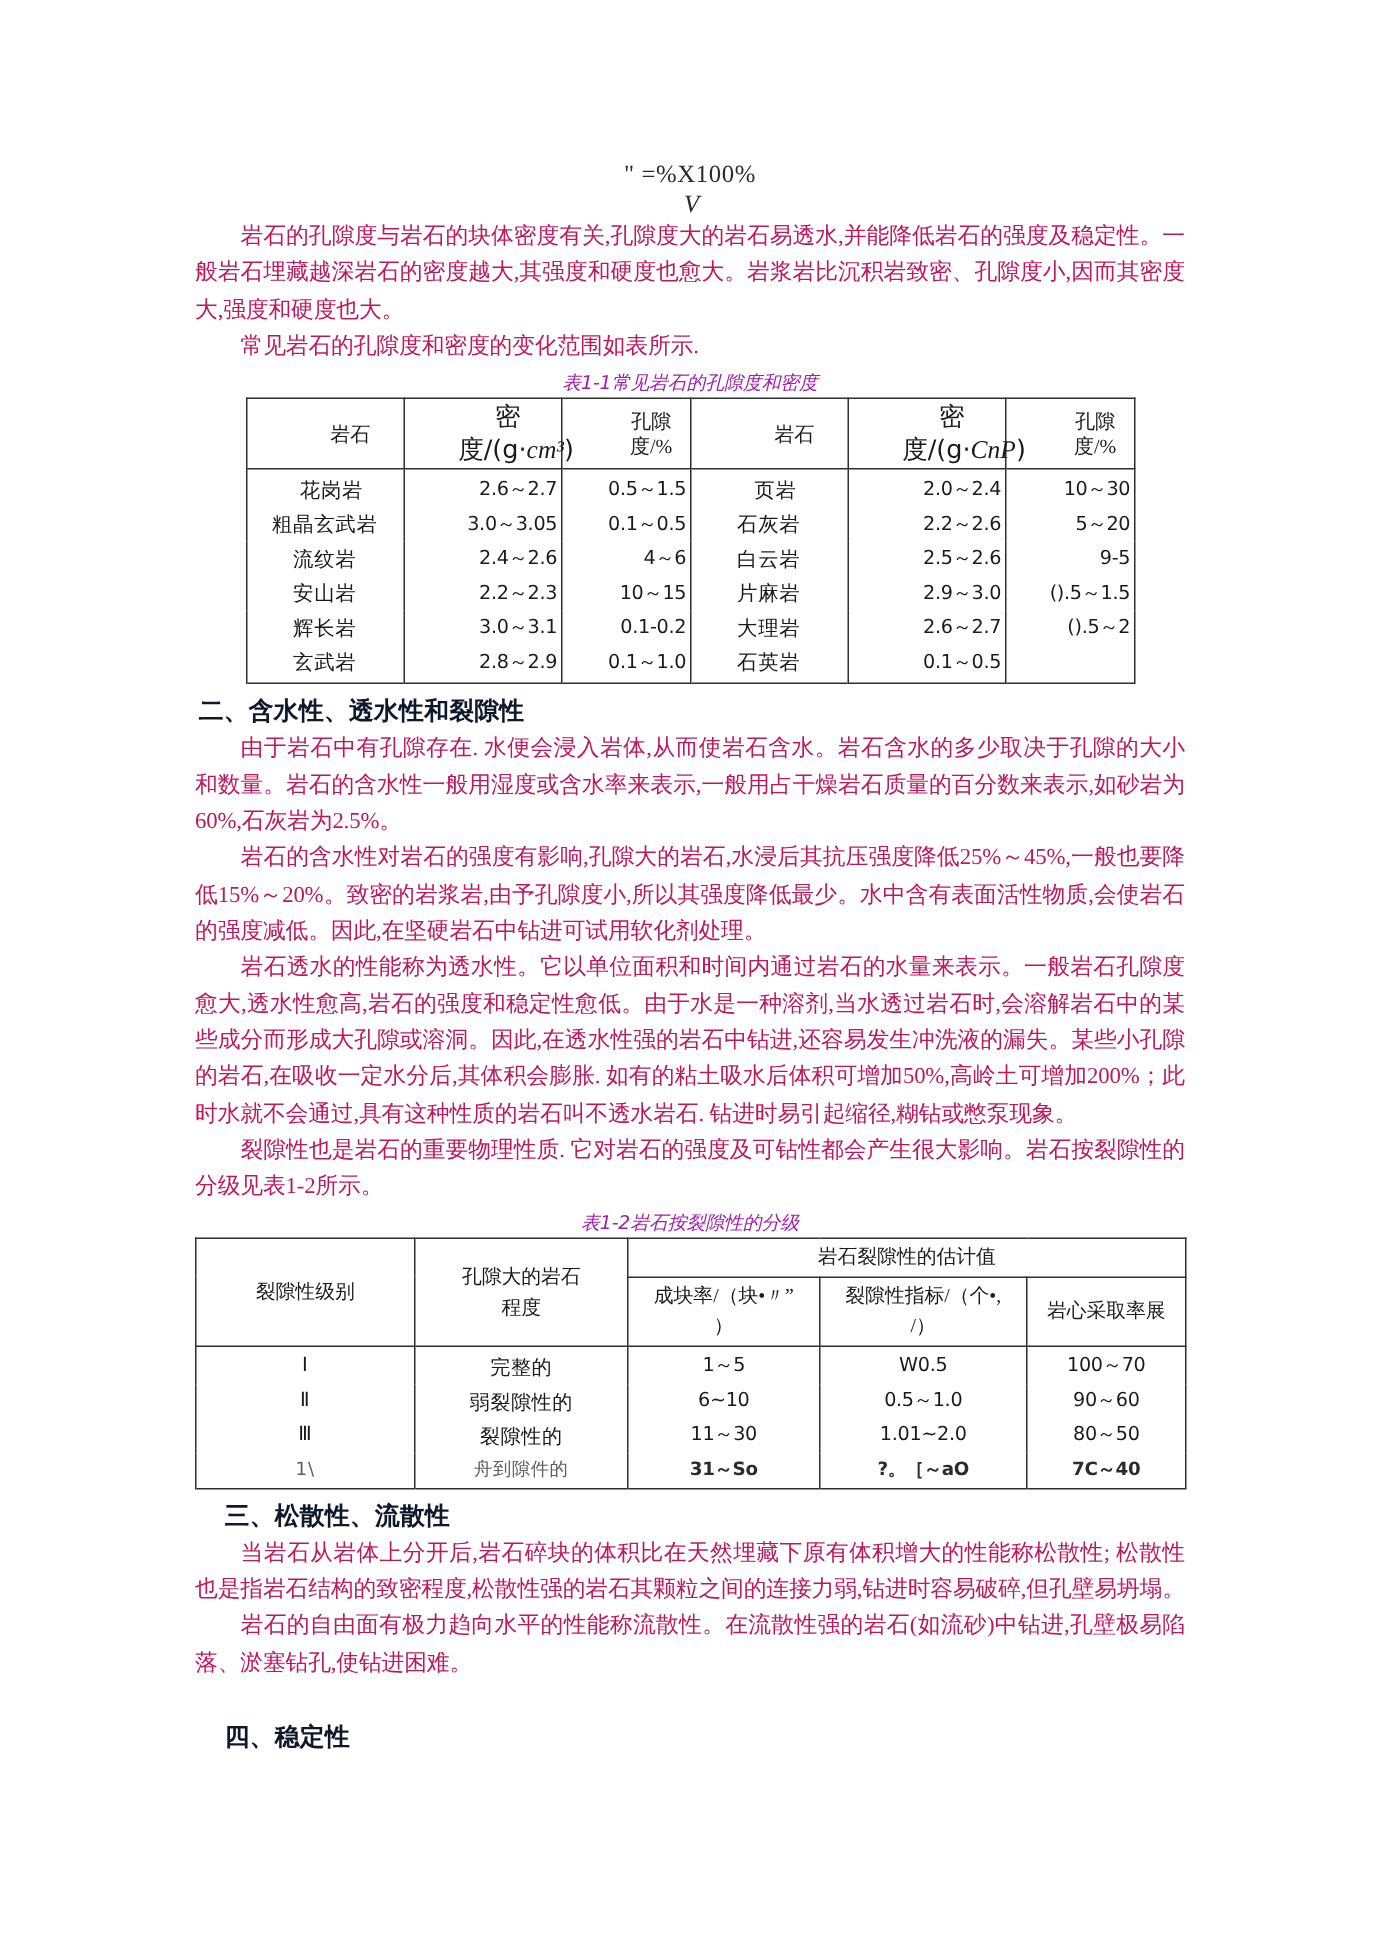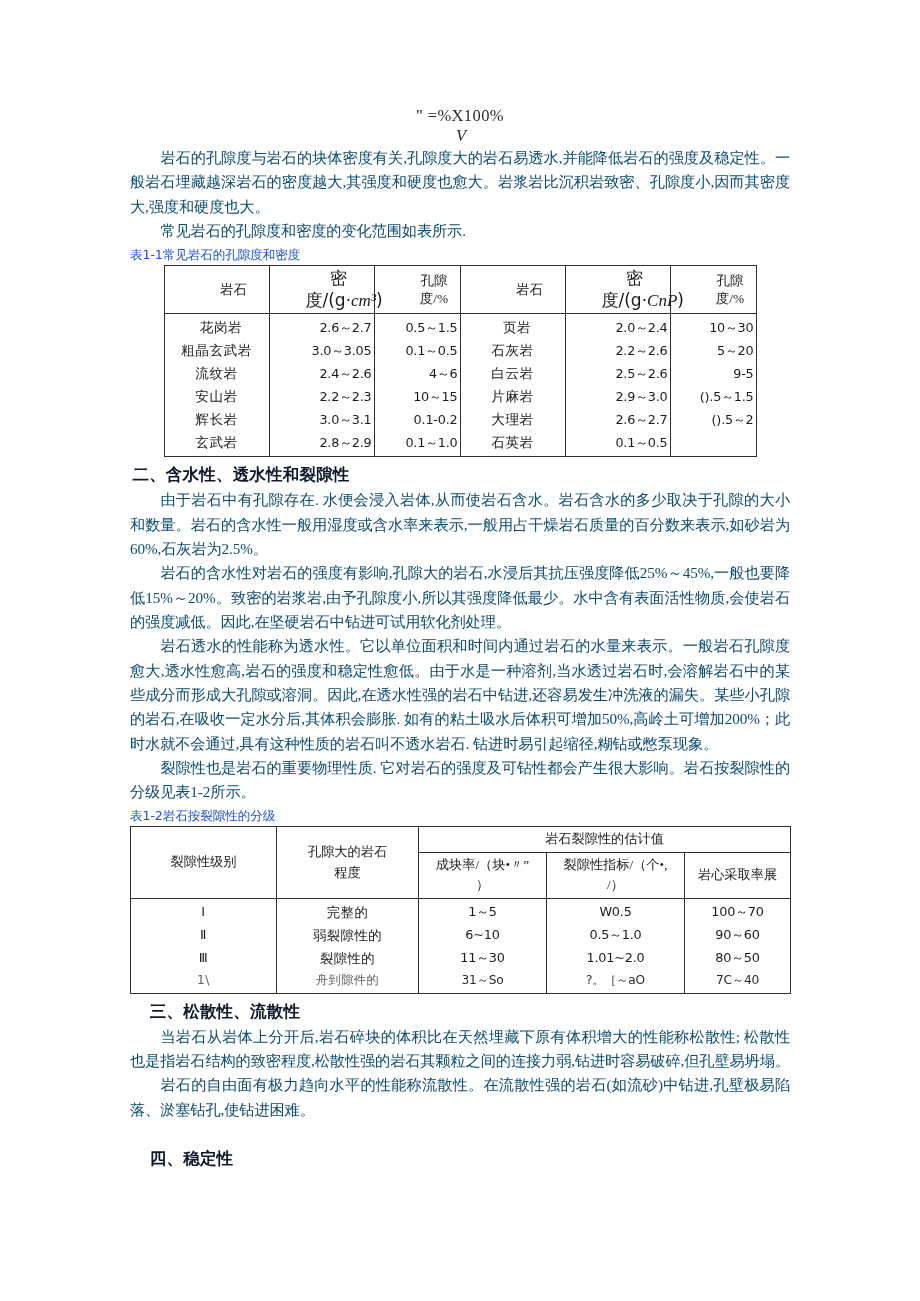--- a/index.html
+++ b/index.html
@@ -45,44 +45,45 @@
   }
 
   
   p.para {
     margin: 0;
     font-size: 15.2px;
     line-height: 1.60;
     text-align: justify;
     text-justify: inter-ideograph;
     text-indent: 2em;
-    color: #0c4a6e;
+    color: #be185d;
     letter-spacing: -0.1px;
   }
 
   
   h2.heading {
     margin: 7px 0 2px 0;
     font-size: 16.5px;
     font-weight: bold;
     font-family: "DejaVu Sans", "Liberation Sans", sans-serif;
     letter-spacing: 0.2px;
     text-indent: 0.15em;
     color: #0f172a;
   }
   h2.heading.indent-more { text-indent: 1.2em; }
 
   
   .table-caption {
-    text-align: left;
+    text-align: center;
     font-size: 12.6px;
     font-family: "DejaVu Sans", "Liberation Sans", sans-serif;
-    color: #1d4ed8;
+    color: #a21caf;
     margin: 4px 0 1px 0;
     letter-spacing: -0.1px;
+    font-style: italic;
   }
 
   
   table.doc-table {
     border-collapse: collapse;
     table-layout: fixed;
     font-size: 13.2px;
     color: #1a1a1a;
   }
   table.doc-table td, table.doc-table th {
@@ -167,21 +168,21 @@
   }
   #table-fracture-grade td.roman {
     font-family: "DejaVu Sans", "Liberation Sans", sans-serif;
     font-size: 13px;
     letter-spacing: 0.5px;
   }
   #table-fracture-grade tbody tr.faded td {
     color: #5e5e5e;
     font-size: 12.2px;
   }
-  #table-fracture-grade tbody tr.faded td.num { color: #2b2b2b; }
+  #table-fracture-grade tbody tr.faded td.num { color: #2b2b2b; font-weight: bold; }
   #table-fracture-grade col.c-level { width: 146px; }
   #table-fracture-grade col.c-degree { width: 142px; }
   #table-fracture-grade col.c-rate { width: 128px; }
   #table-fracture-grade col.c-index { width: 138px; }
   #table-fracture-grade col.c-core { width: 106px; }
   .wrapcell { display: block; }
 </style>
 </head>
 <body>
 

